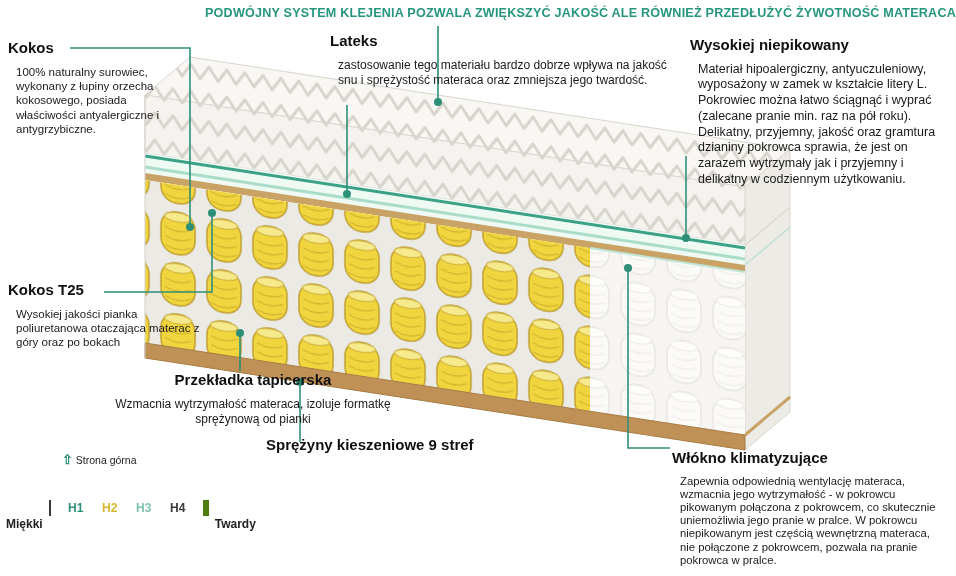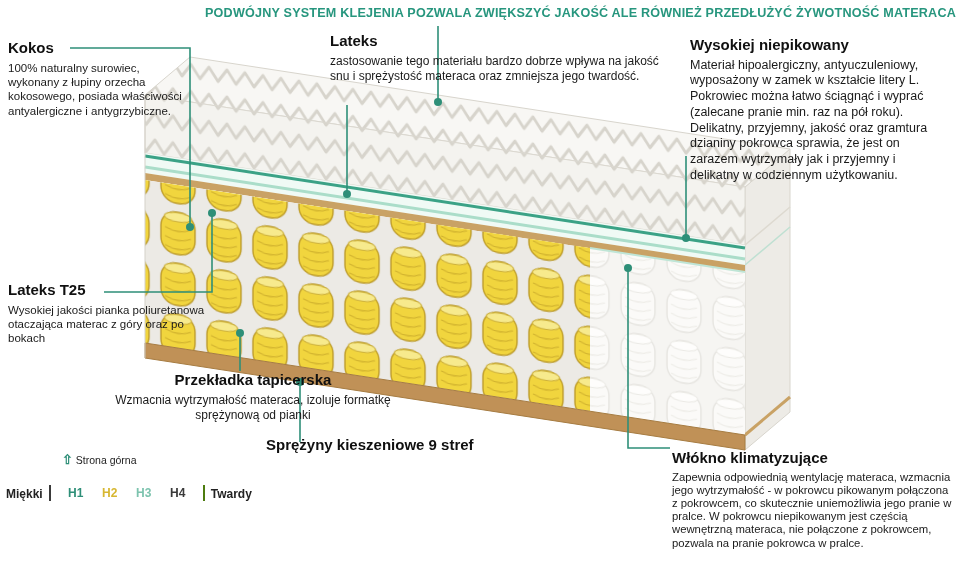--- a/index.html
+++ b/index.html
@@ -7,21 +7,21 @@
     width:956px;height:576px;position:relative;background:#ffffff;
     font-family:"Liberation Sans",sans-serif;color:#161616;overflow:hidden;
   }
   .hdr{
     position:absolute;top:6px;left:0;width:956px;text-align:right;
     font-weight:bold;font-size:12.6px;letter-spacing:.2px;color:#27967e;z-index:3;
   }
   svg.scene{position:absolute;left:0;top:0;z-index:1;}
   .ann{position:absolute;z-index:2;}
   .ann h3{margin:0 0 4px 0;font-size:15px;font-weight:bold;color:#101010;line-height:1.1;}
-  .ann p{margin:0;font-size:11.5px;line-height:1.25;color:#1a1a1a;}
+  .ann p{margin:8px;font-size:11.5px;line-height:1.25;color:#1a1a1a;}
   .ann-kokos{left:8px;top:40px;width:176px;}
   .ann-lateks{left:330px;top:33px;width:345px;}
   .ann-lateks p{font-size:12px;}
   .ann-pokrowiec{left:690px;top:37px;width:258px;}
   .ann-pokrowiec p{font-size:12.5px;line-height:1.26;}
   .ann-pianka{left:8px;top:282px;width:200px;}
   .ann-przekladka{left:103px;top:372px;width:300px;text-align:center;}
   .ann-przekladka p{font-size:12px;}
   .ann-sprezyny{left:266px;top:437px;width:330px;}
   .ann-sprezyny p{font-size:12px;}
@@ -29,22 +29,22 @@
   .ann-wlokno p{font-size:11.3px;line-height:1.17;}
 
   .scale{position:absolute;left:6px;top:452px;width:300px;z-index:2;}
   .scale-top,.scale-bottom{font-size:10.5px;color:#222;}
   .scale-top{margin-left:56px;}
   .scale-bottom{margin-left:68px;margin-top:16px;}
   .arrow{color:#2e8f78;font-size:13px;font-weight:bold;}
   .scale-row{display:flex;align-items:flex-end;margin-top:18px;}
   .soft-label,.hard-label{font-weight:bold;font-size:12px;color:#222;}
   .levels{
-    display:flex;border-left:2px solid #3a3a3a;border-right:2px solid #4d7c0f;
-    padding:1px 8px;margin:0 6px;
+    display:flex;border-left:2px solid #3a3a3a;border-right:6px solid #4d7c0f;
+    padding:1px 8px;margin:15px 6px;
   }
   .lvl{width:34px;text-align:center;font-weight:bold;font-size:12px;}
 </style>
 </head>
 <body>
 
 <svg class="scene" width="956" height="576" viewBox="0 0 956 576" aria-hidden="true">
   <defs>
     <pattern id="zz" width="36" height="27" patternUnits="userSpaceOnUse" patternTransform="skewY(8.72)">
       <path d="M0,20 L9,7 L18,20 L27,7 L36,20" fill="none" stroke="#d7d4cc" stroke-width="3" stroke-linejoin="round" stroke-linecap="round"></path>
@@ -123,21 +123,21 @@
   <h3>Lateks</h3>
   <p>zastosowanie tego materiału bardzo dobrze wpływa na jakość snu i sprężystość materaca oraz zmniejsza jego twardość.</p>
 </div>
 
 <div class="ann ann-pokrowiec">
   <h3>Wysokiej niepikowany</h3>
   <p>Materiał hipoalergiczny, antyuczuleniowy, wyposażony w zamek w kształcie litery L. Pokrowiec można łatwo ściągnąć i wyprać (zalecane pranie min. raz na pół roku). Delikatny, przyjemny, jakość oraz gramtura dzianiny pokrowca sprawia, że jest on zarazem wytrzymały jak i przyjemny i delikatny w codziennym użytkowaniu.</p>
 </div>
 
 <div class="ann ann-pianka">
-  <h3>Lateks T25</h3>
+  <h3>Kokos T25</h3>
   <p>Wysokiej jakości pianka poliuretanowa otaczająca materac z góry oraz po bokach</p>
 </div>
 
 <div class="ann ann-przekladka">
   <h3>Przekładka tapicerska</h3>
   <p>Wzmacnia wytrzymałość materaca, izoluje formatkę sprężynową od pianki</p>
 </div>
 
 <div class="ann ann-sprezyny">
   <h3>Sprężyny kieszeniowe 9 stref</h3>

